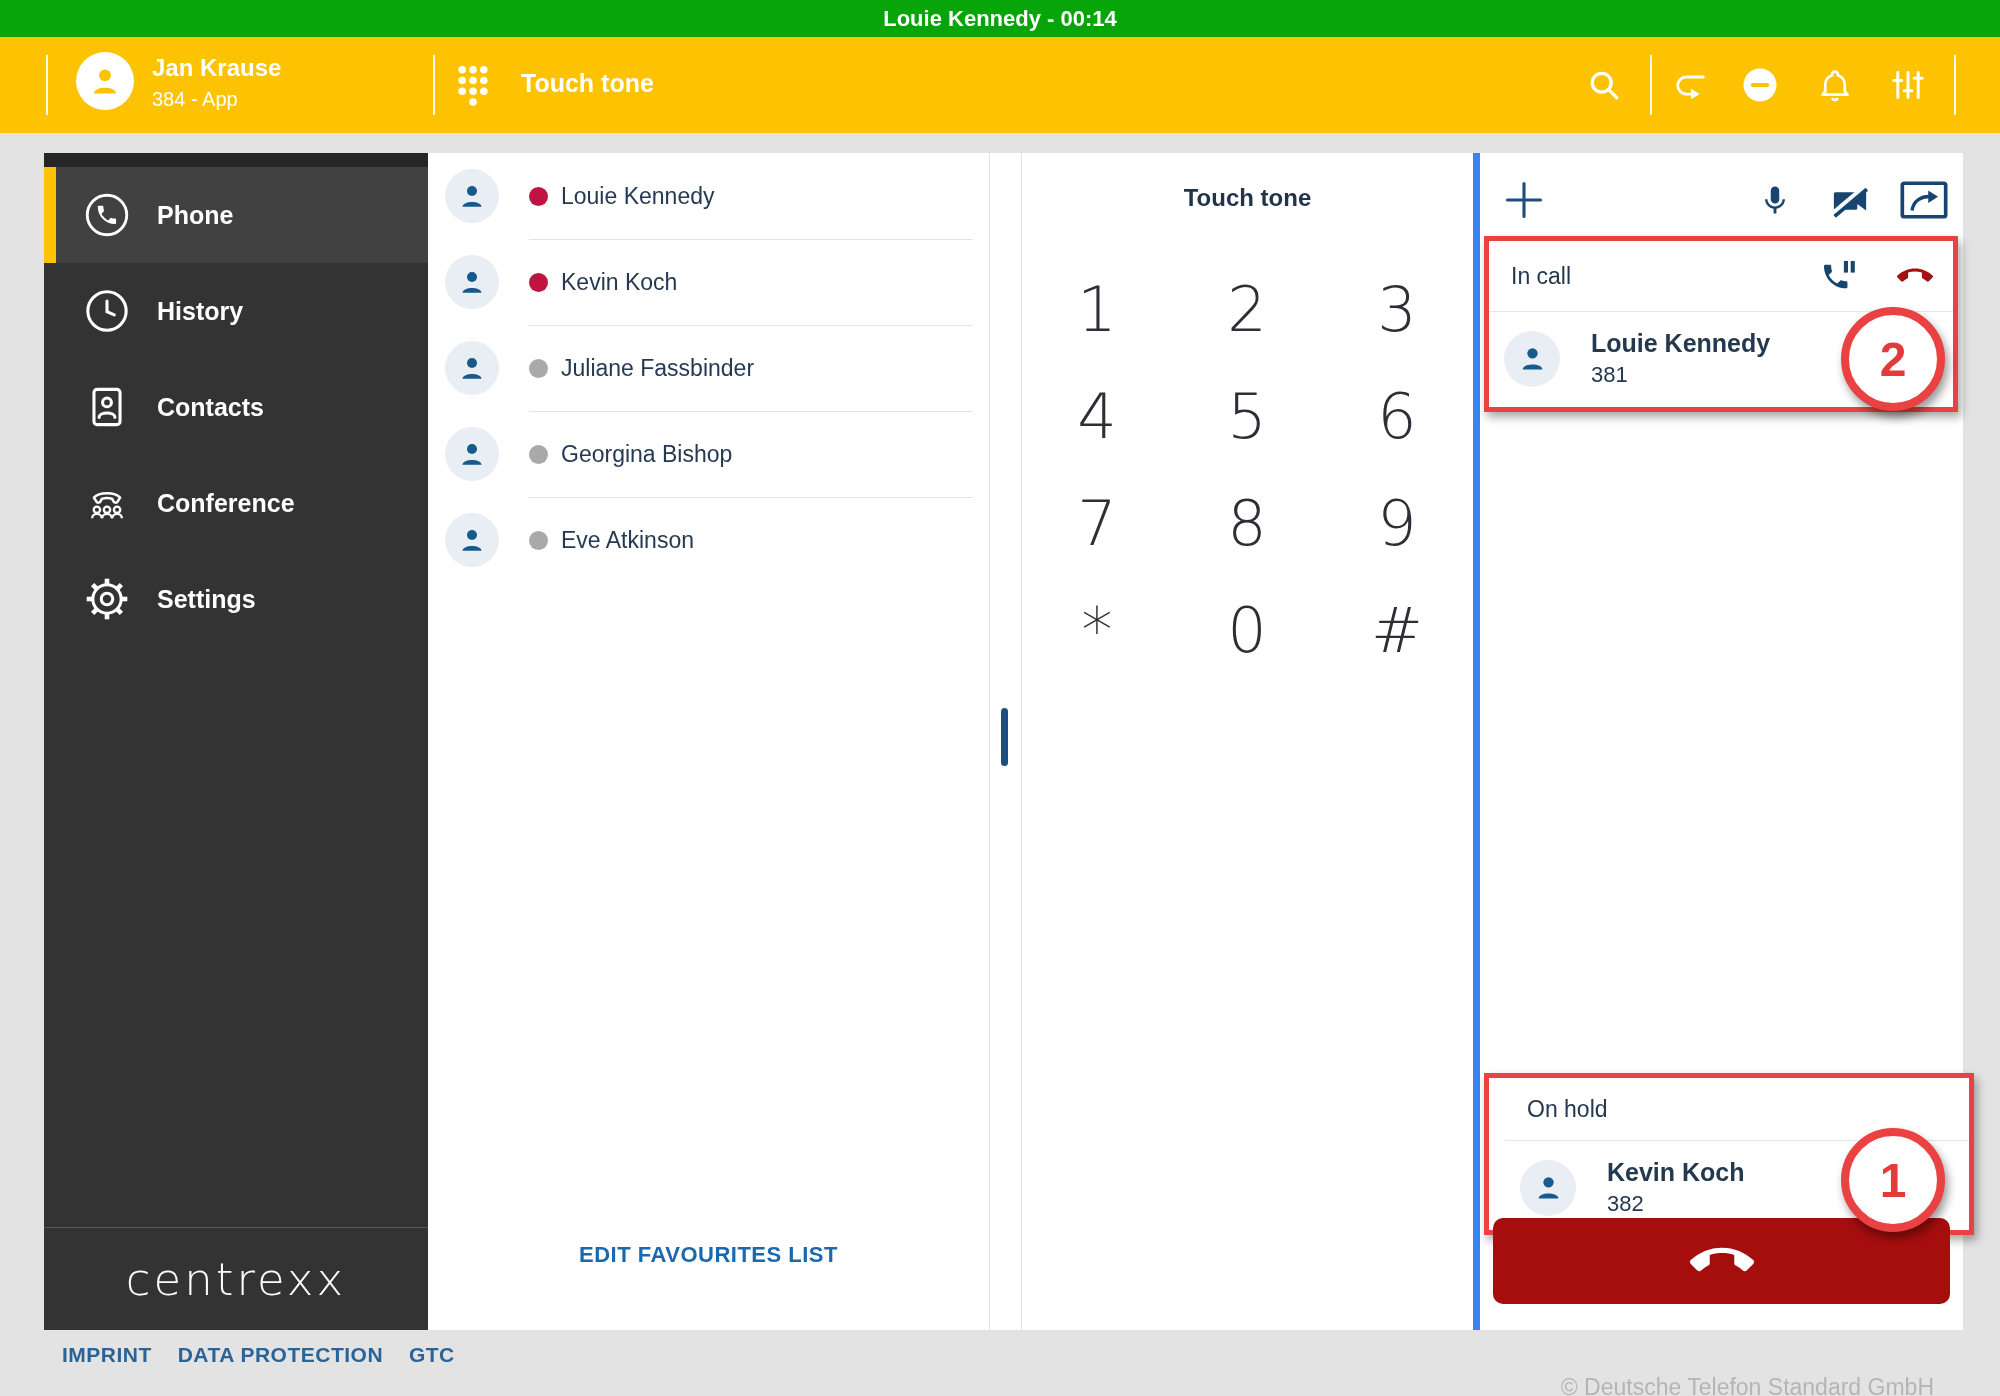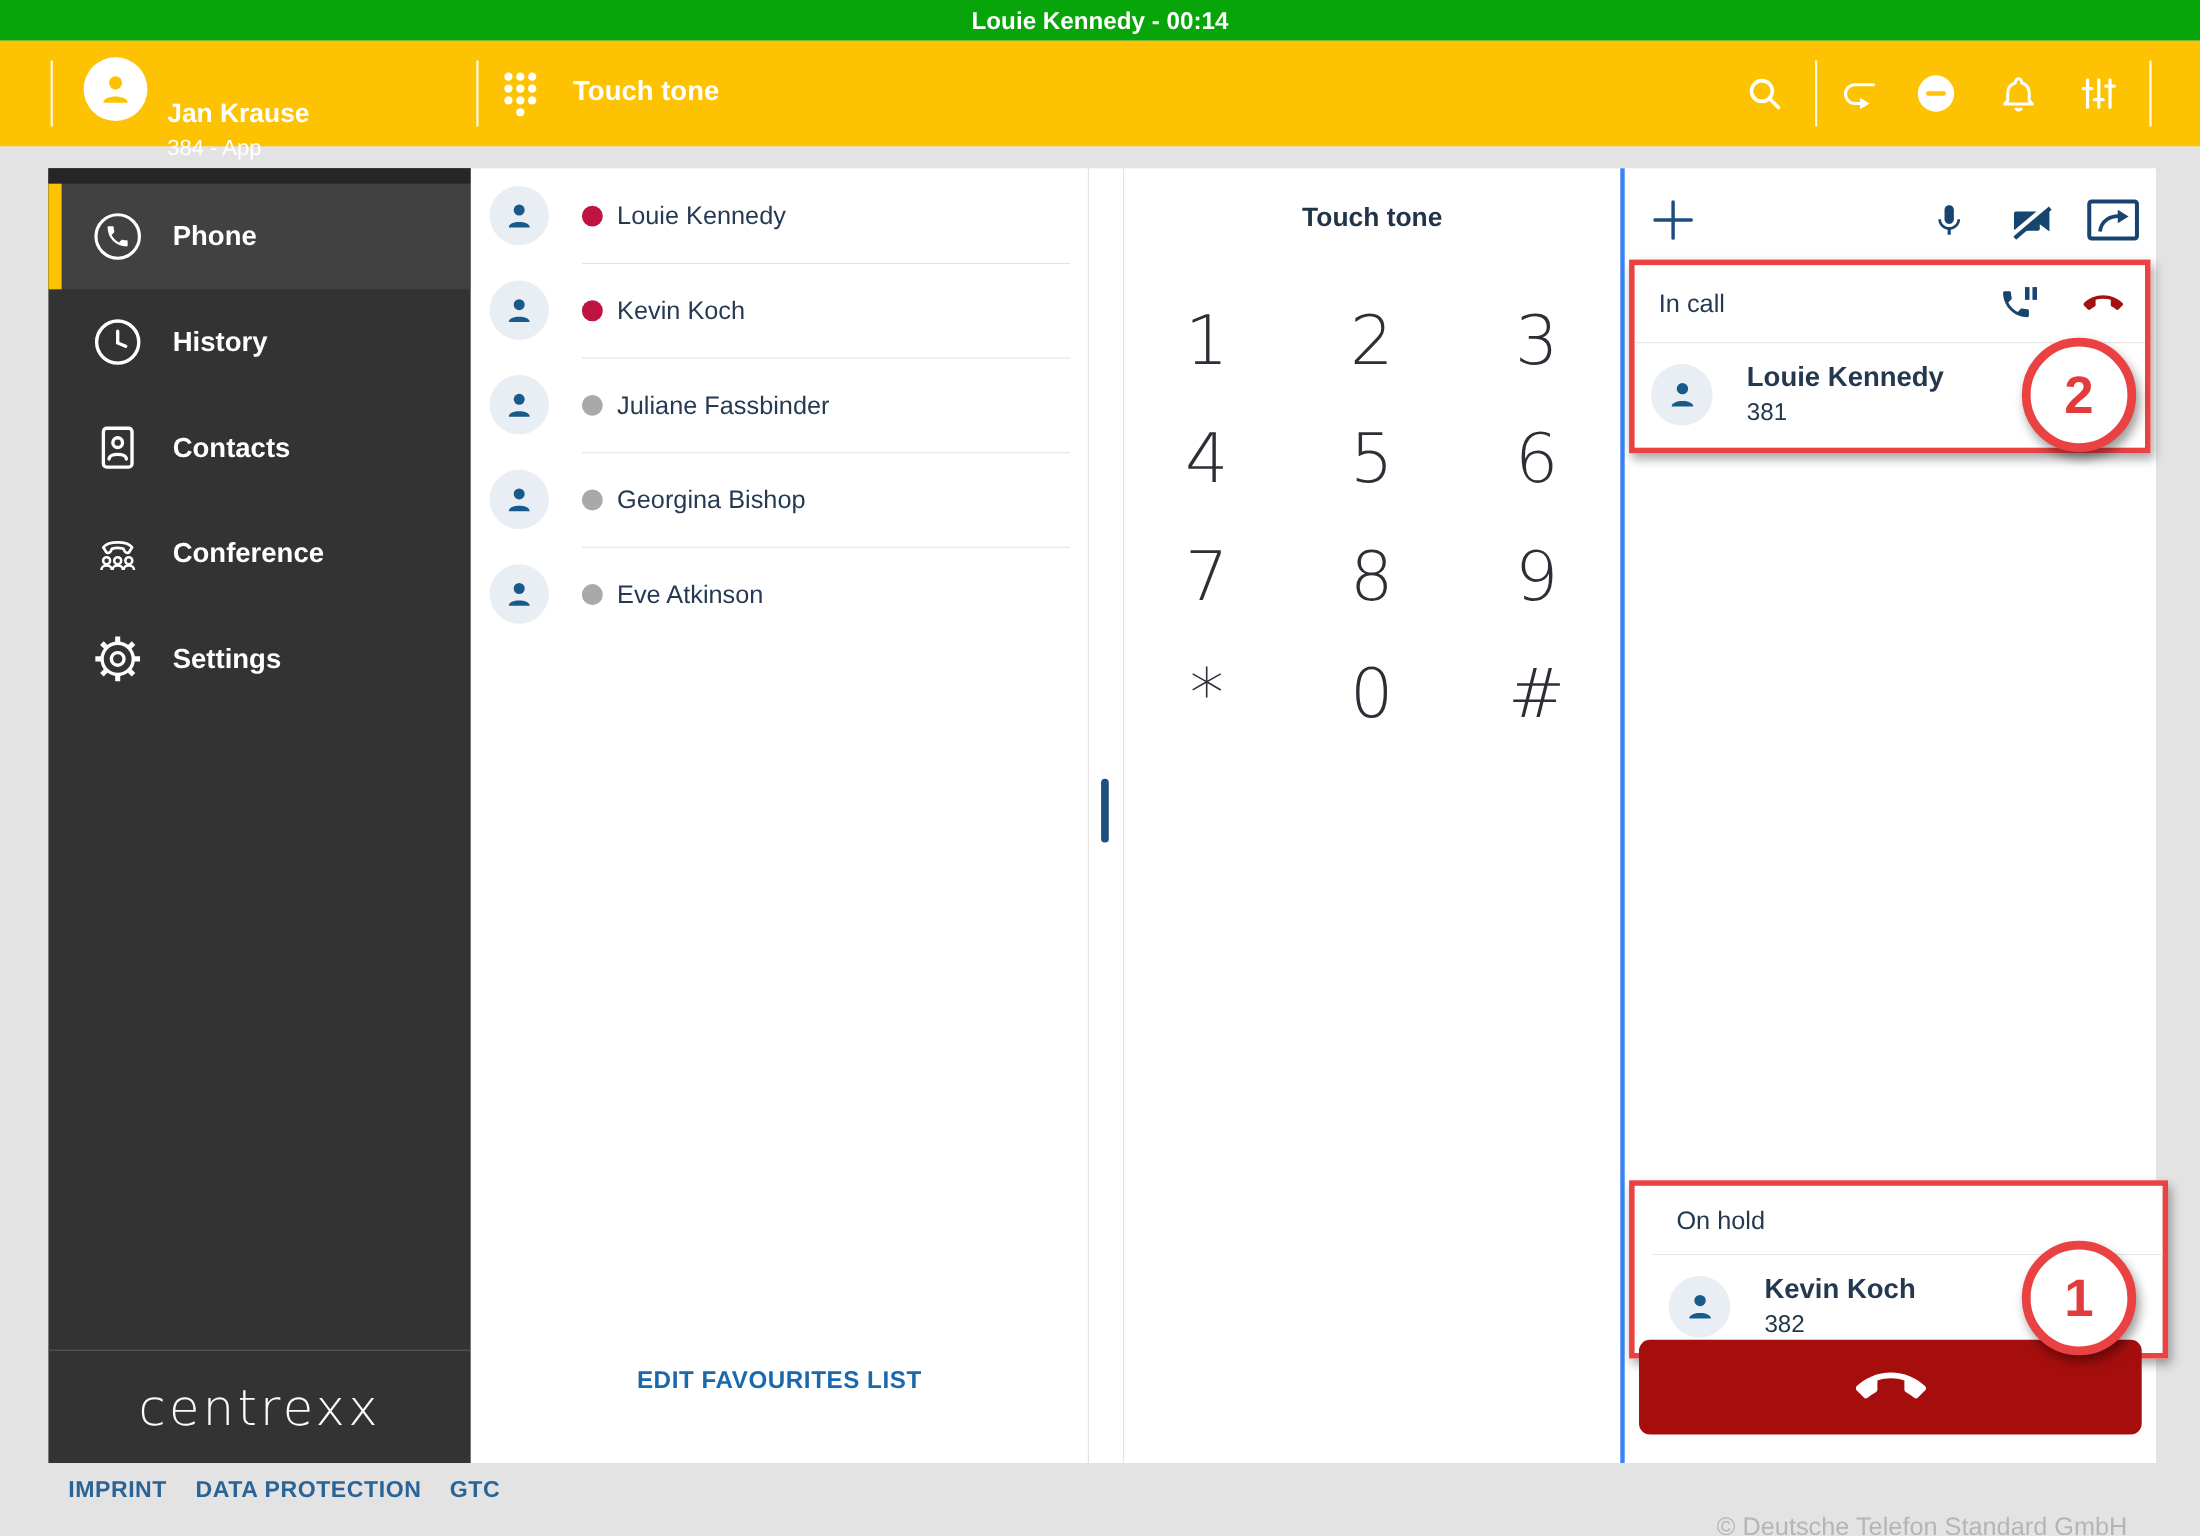--- a/index.html
+++ b/index.html
@@ -9,21 +9,21 @@
   
   .callbar{position:absolute;left:0;top:0;width:2000px;height:37px;background:#07a40a;
            color:#fff;text-align:center;line-height:37px;font-size:22px;font-weight:bold;}
 
   
   .header{position:absolute;left:0;top:37px;width:2000px;height:96px;background:#fdc303;}
   .hdiv{position:absolute;top:18px;height:60px;width:2px;background:rgba(255,255,255,.9);}
   .havatar{position:absolute;left:76px;top:15px;width:58px;height:58px;border-radius:50%;
            background:#fff;display:flex;align-items:center;justify-content:center;}
   .huser{position:absolute;left:152px;top:19px;color:#fff;line-height:1;}
-  .hname{font-size:24px;font-weight:bold;margin-top:36px;}
+  .hname{font-size:24px;font-weight:bold;}
   .hline{font-size:20px;margin-top:9px;font-weight:500;}
   .hmodeicon{position:absolute;left:455px;top:27px;}
   .hmode{position:absolute;left:521px;top:32px;color:#fff;font-size:25px;font-weight:600;}
   .hicon{position:absolute;top:0;height:96px;width:44px;display:flex;align-items:center;
          justify-content:center;cursor:pointer;}
 
   
   .sidebar{position:absolute;left:44px;top:153px;width:384px;height:1177px;background:#333;}
   .sidebar .topstrip{height:14px;background:#262626;}
   .sitem{height:96px;display:flex;align-items:center;border-left:12px solid transparent;cursor:pointer;}
@@ -55,21 +55,21 @@
 
   
   .dialpanel{position:absolute;left:1022px;top:153px;width:451px;height:1177px;background:#fff;}
   .dtitle{text-align:center;padding-top:31px;font-size:24px;font-weight:600;color:#22344a;}
   .dgrid{display:grid;grid-template-columns:repeat(3,150px);margin-top:44px;}
   .dkey{height:107px;display:flex;align-items:center;justify-content:center;font-size:62px;
         color:#2e2e36;font-family:"DejaVu Sans",sans-serif;font-weight:200;cursor:pointer;}
 
   
   .callpanel{position:absolute;left:1473px;top:153px;width:483px;height:1177px;background:#fff;
-             border-left:4px solid #3b82f6;}
+             border-left:7px solid #3b82f6;}
   .ptopicon{position:absolute;cursor:pointer;}
   .card{position:absolute;left:4px;width:464px;background:#fff;border:5px solid #ea4242;
         box-shadow:3px 5px 9px rgba(0,0,0,.35);}
   #card-incall{top:83px;height:166px;}
   #card-onhold{top:920px;height:152px;padding-left:16px;}
   .chead{height:70px;display:flex;align-items:center;padding:0 20px 0 22px;border-bottom:1px solid #e6e6e6;}
   #card-onhold .chead{height:62px;}
   .clabel{font-size:23px;color:#24384f;}
   .cheadicons{margin-left:auto;display:flex;align-items:center;gap:40px;}
   .cheadicons>div{cursor:pointer;display:flex;}

